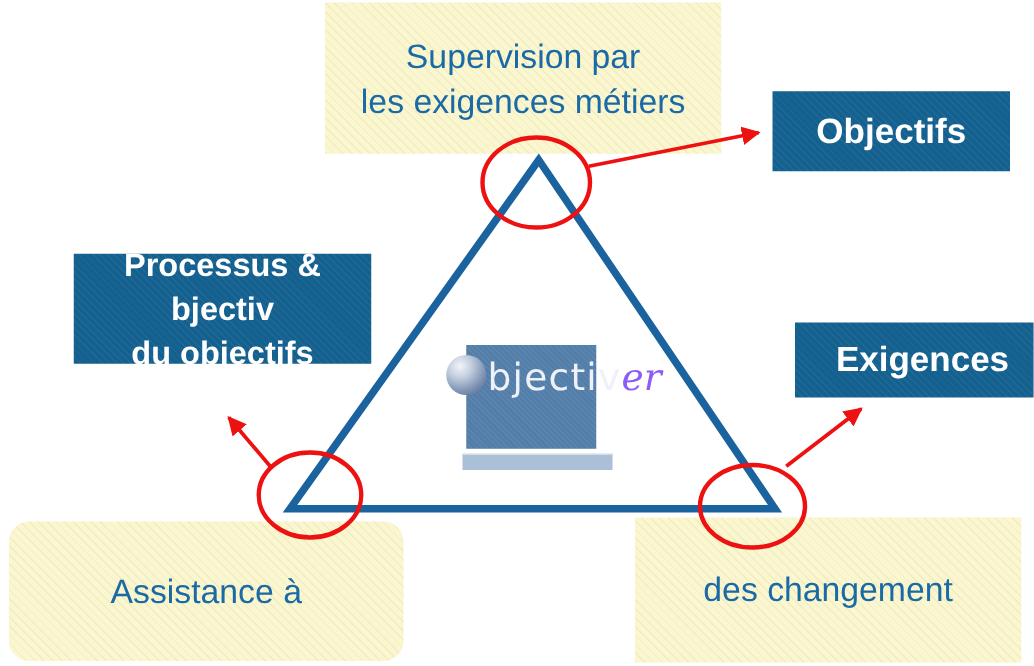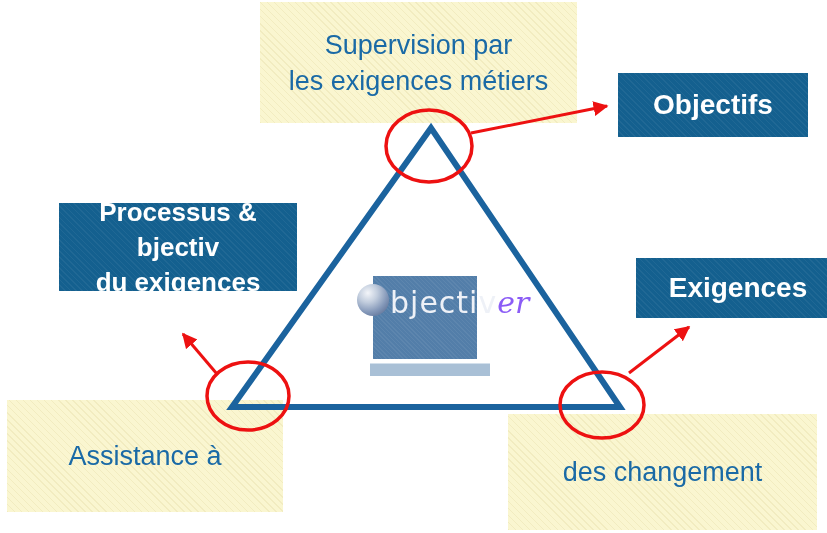--- a/index.html
+++ b/index.html
@@ -9,21 +9,21 @@
   }
   
   .note{
     position:absolute;background:#faf6d0;
     background-image:repeating-linear-gradient(45deg, rgba(205,190,120,0.18) 0 1px, transparent 1px 5px);
     color:#1a6aa6;font-weight:normal;text-align:center;
     display:flex;flex-direction:column;justify-content:center;align-items:center;
     font-size:27px;line-height:36px;
   }
   .note-supervision{left:260px;top:2px;width:317px;height:121px;}
-  .note-assistance{left:7px;top:400px;width:276px;height:112px;}
+  .note-assistance{left:7px;top:417px;width:316px;height:112px;border-radius:17px;}
   .note-ingenierie{left:508px;top:414px;width:309px;height:116px;}
   
   .darkbox{
     position:absolute;background:#14608f;
     background-image:repeating-linear-gradient(45deg, rgba(255,255,255,0.05) 0 1px, transparent 1px 4px);
     color:#ffffff;font-weight:bold;text-align:center;
     display:flex;flex-direction:column;justify-content:center;align-items:center;
   }
   .box-objectifs{left:618px;top:73px;width:190px;height:64px;font-size:28px;}
   .box-processus{left:45px;top:203px;width:238px;height:88px;font-size:26px;line-height:35px;margin-left:14px;}
@@ -70,21 +70,21 @@
     <div>des changement</div>
   </div>
 
   <div class="darkbox box-objectifs">
     <div>Objectifs</div>
   </div>
 
   <div class="darkbox box-processus">
     <div>Processus &amp;</div>
     <div>bjectiv</div>
-    <div>du exigences</div>
+    <div>du objectifs</div>
   </div>
 
   <div class="darkbox box-exigences">
     <div>Exigences</div>
   </div>
 
   <div class="logo-square"></div>
   <div class="logo-bar"></div>
   <div class="logo-sphere"></div>
   <div class="logo-text"><span>bjectiv</span><span class="suffix">er</span></div>

